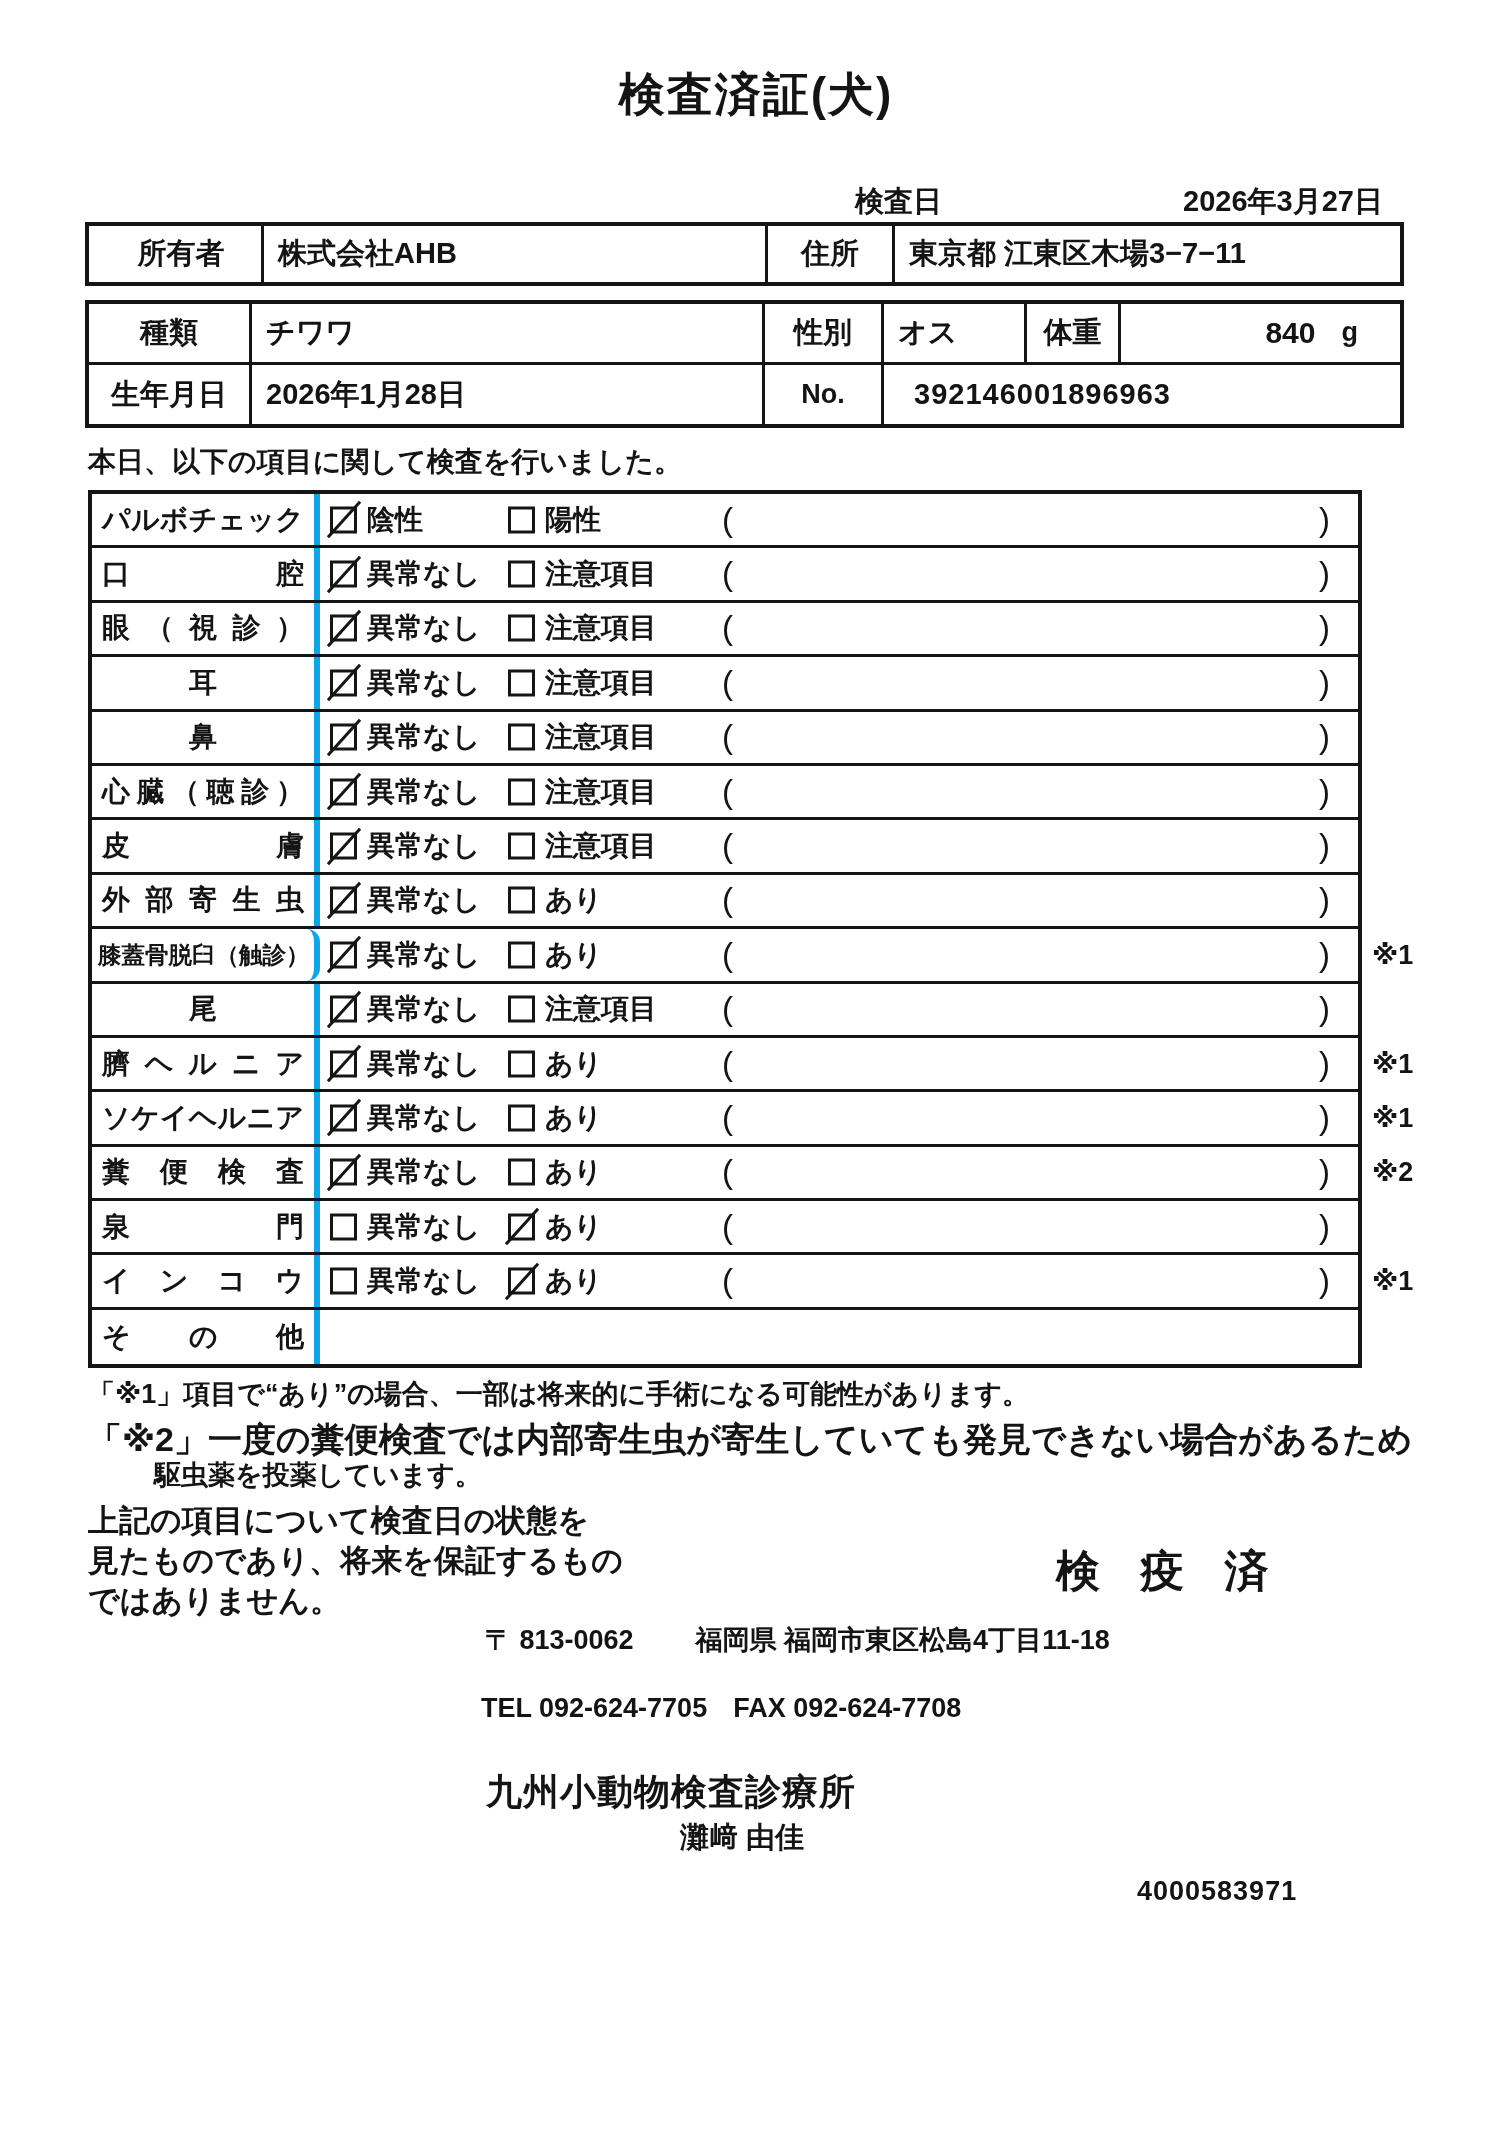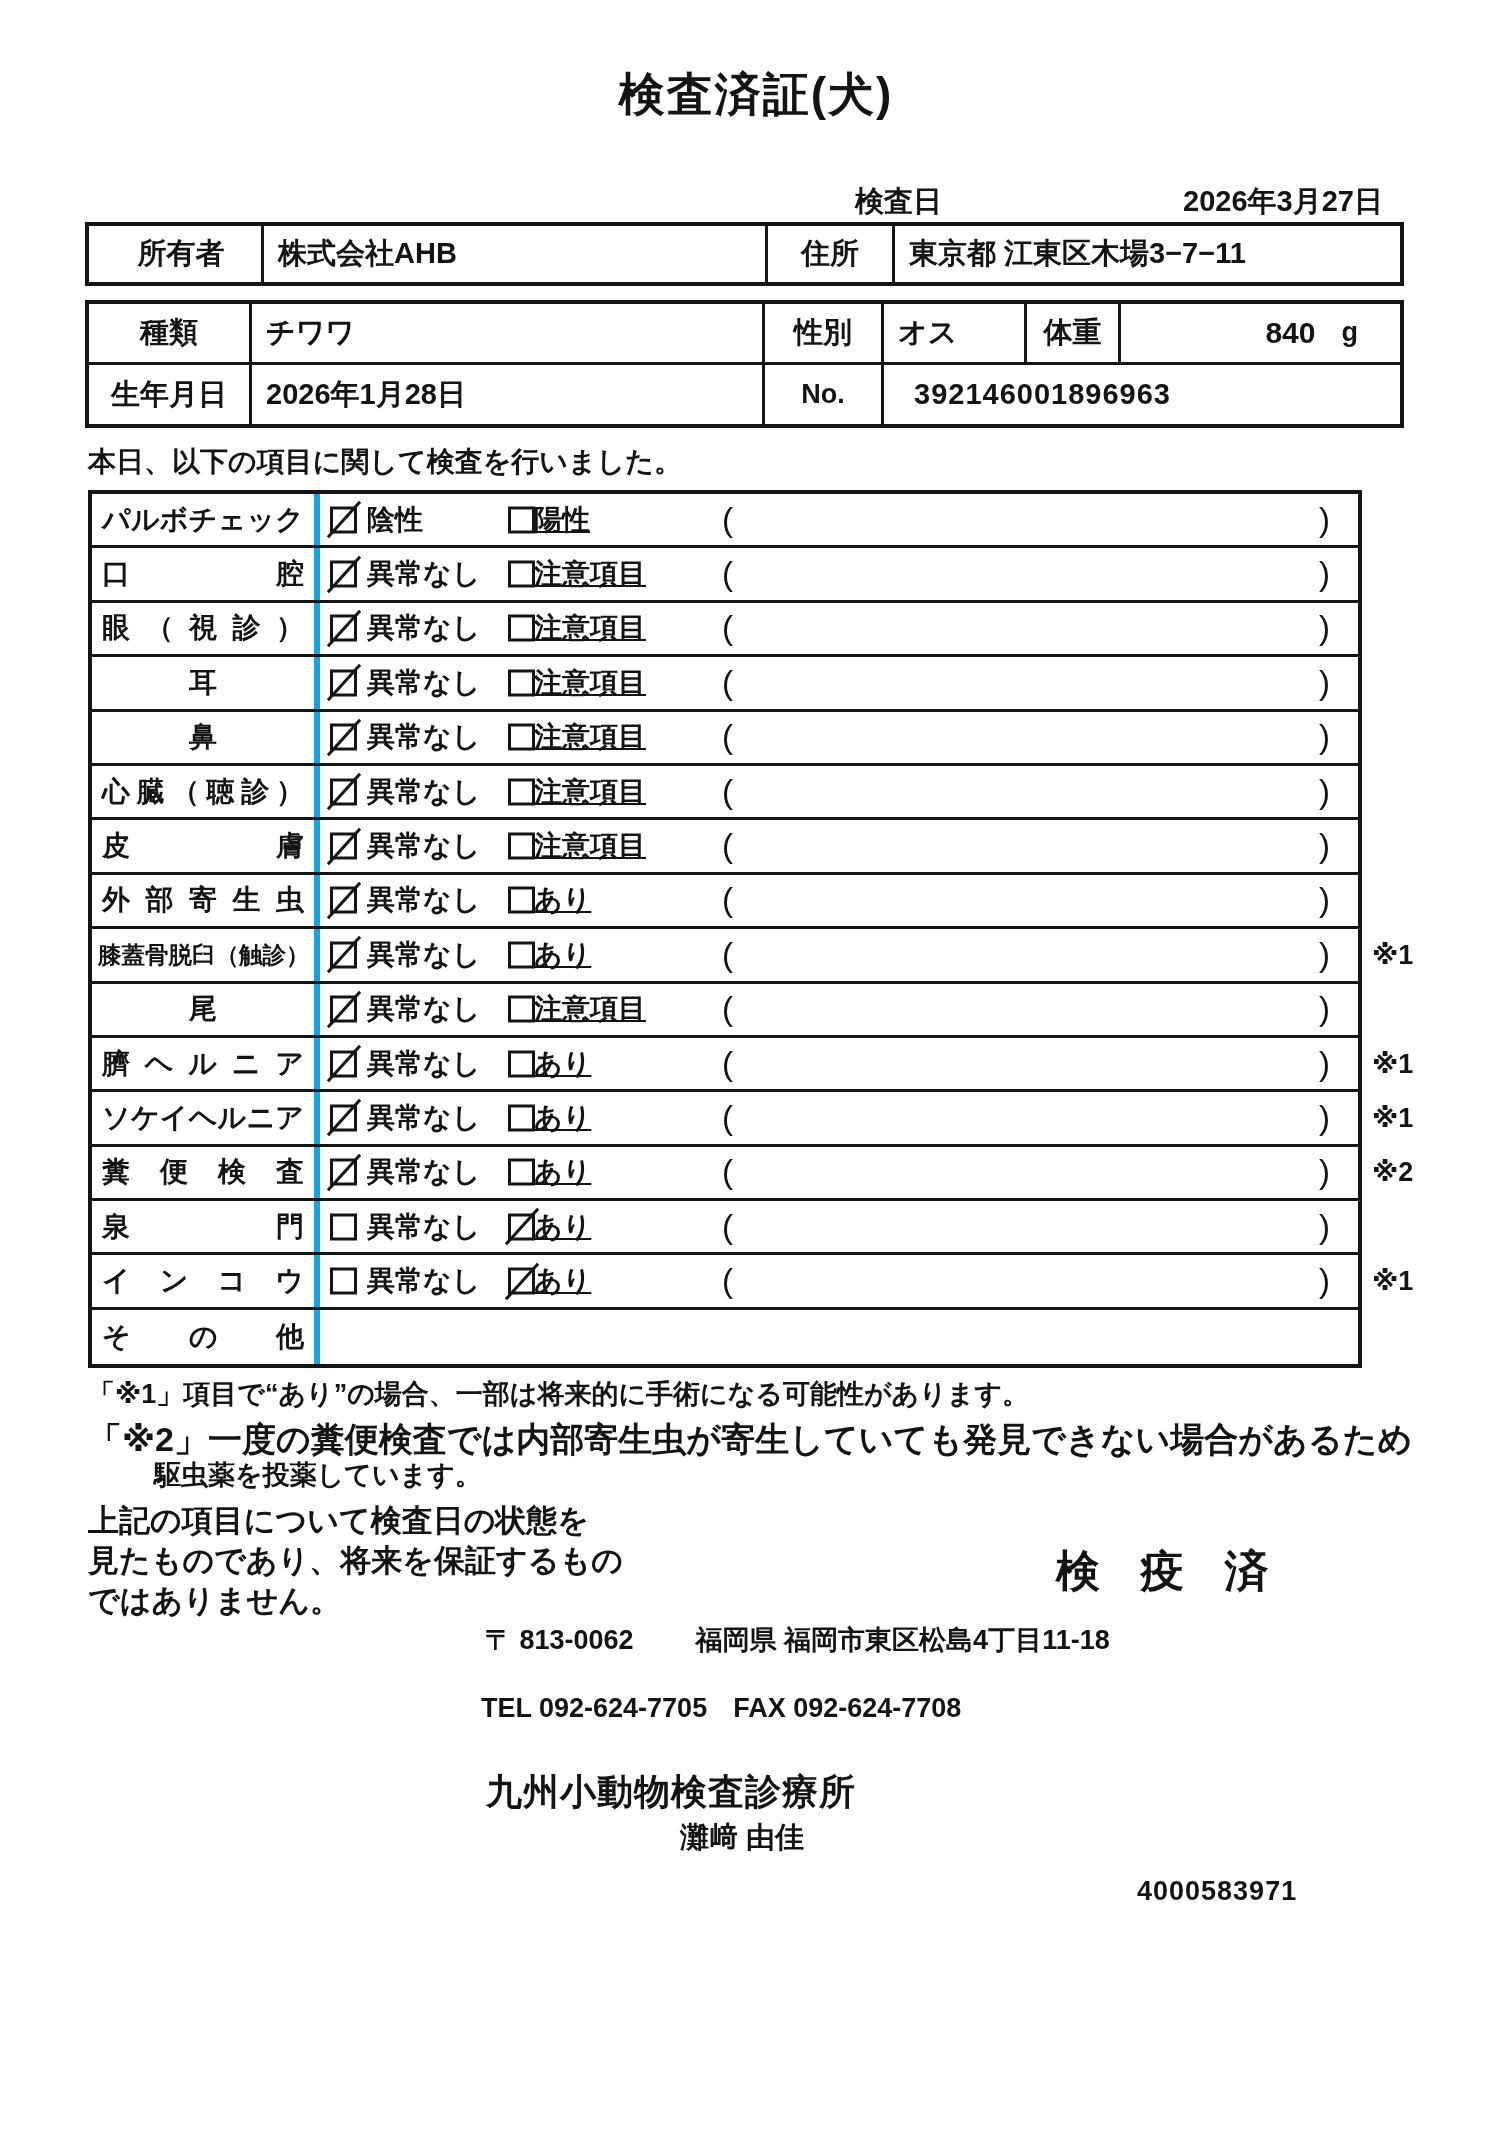--- a/index.html
+++ b/index.html
@@ -61,30 +61,30 @@
   .erow:last-child { border-bottom:none; }
   .eitem {
     width:228px; border-right:6px solid #0ea5e9;
     display:flex; align-items:center;
     padding:0 10px; font-size:28px; font-weight:600;
     white-space:nowrap; overflow:hidden;
   }
   .eitem > span { display:block; width:100%; }
   .jst > span { text-align:justify; text-align-last:justify; }
   .ctr > span { text-align:center; }
-  .tight { font-size:23.5px; padding:0 6px; }
+  .tight { font-size:23.5px; padding:0 6px;border-radius:13px; }
   .econtent { position:relative; flex:1; }
   .econtent > span { position:absolute; top:50%; transform:translateY(-50%); white-space:nowrap; }
   .cb {
     width:27px; height:27px;
     border:3px solid #151515;
     background:#fff;
   }
   .cb1 { left:10px; } .lab1 { left:47px; }
-  .cb2 { left:188px; } .lab2 { left:214px;text-decoration:underline; }
+  .cb2 { left:188px; } .lab2 { left:225px; }
   .optlabel { font-size:28px; font-weight:600; }
   .cb[data-checked="true"]::after {
     content:""; position:absolute; left:50%; top:50%;
     width:3px; height:48px; background:#151515;
     transform:translate(-50%,-50%) rotate(42deg);
   }
   .po { left:402px; } .pc { right:28px; }
   .paren { font-size:33px; font-weight:400; }
   .enote {
     position:absolute; left:calc(100% + 14px); top:50%; transform:translateY(-50%);

